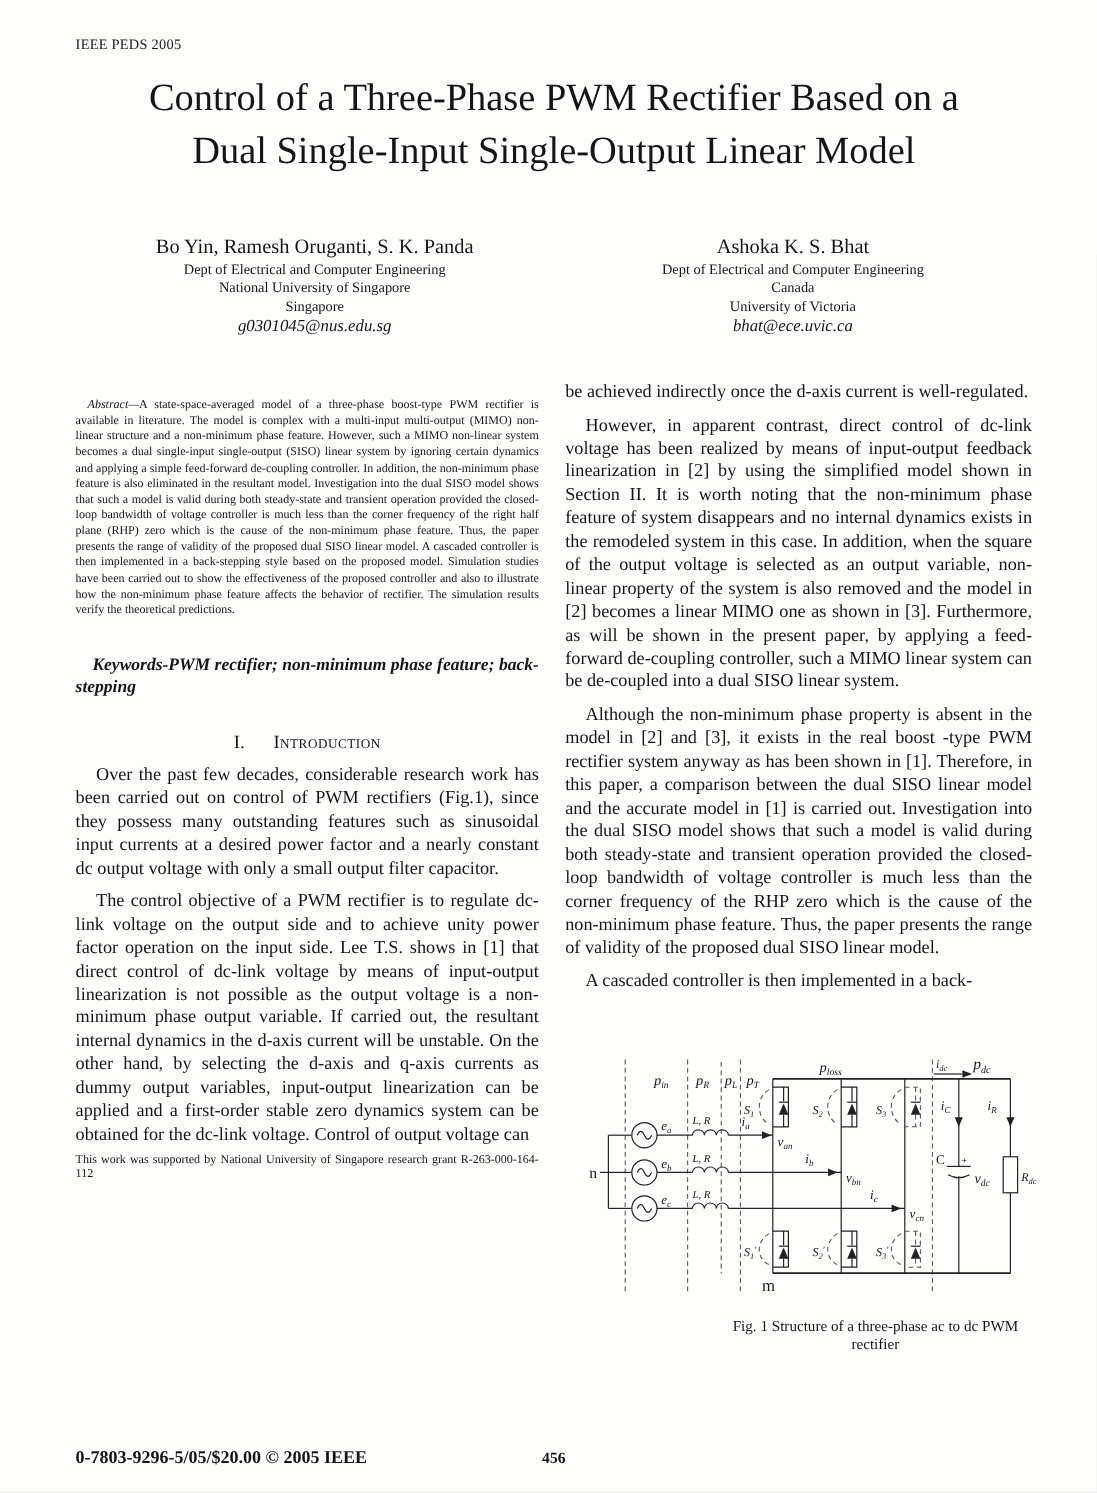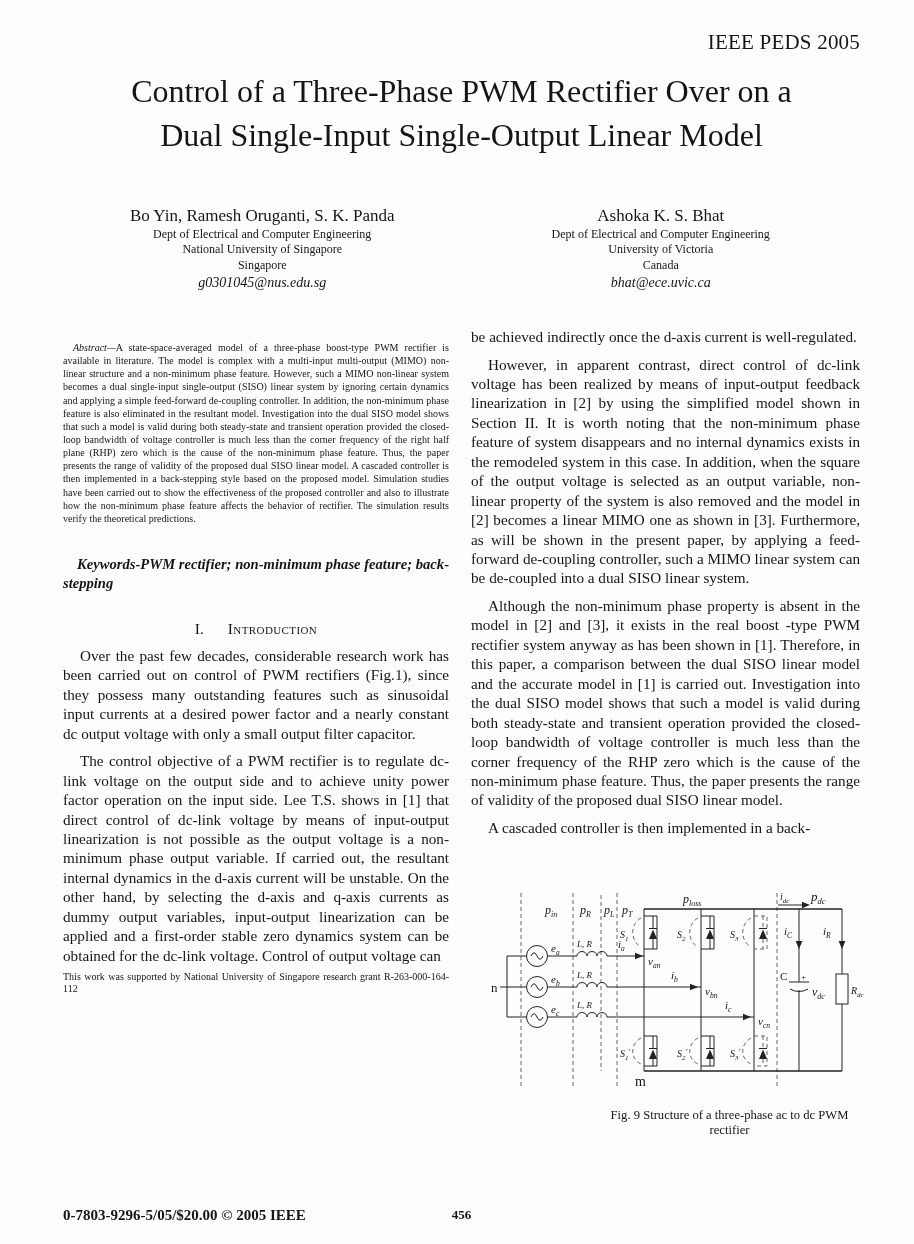--- a/index.html
+++ b/index.html
@@ -8,22 +8,22 @@
     width:914px;height:1244px;
     margin:0 auto;
     background:#fdfdfc;
     color:#151515;
     font-family:"Liberation Serif","DejaVu Serif",serif;
     box-sizing:border-box;
     padding:30px 54px 0 63px;
     overflow:hidden;
   }
   .conf-header{
-    text-align:right;
-    font-size:21px;
+    text-align:left;
+    font-size:12px;
     letter-spacing:.2px;
   }
   .title{
     margin:14px 0 0 0;
     font-weight:normal;
     text-align:center;
     font-size:32px;
     line-height:1.38;
   }
   .authors-row{
@@ -110,35 +110,35 @@
   .ft{font-family:"Liberation Serif","DejaVu Serif",serif;font-style:italic;fill:#161616;}
   .fp{font-style:normal;}
 </style>
 </head>
 <body>
 
 <div class="page">
 
   <div class="conf-header">IEEE PEDS 2005</div>
 
-  <h1 class="title"><span>Control of a Three-Phase PWM Rectifier Over on a</span><br><span>Dual Single-Input Single-Output Linear Model</span></h1>
+  <h1 class="title"><span>Control of a Three-Phase PWM Rectifier Based on a</span><br><span>Dual Single-Input Single-Output Linear Model</span></h1>
 
   <div class="authors-row">
     <div class="author-block">
       <div class="author-names">Bo Yin, Ramesh Oruganti, S. K. Panda</div>
       <div class="author-line">Dept of Electrical and Computer Engineering</div>
       <div class="author-line">National University of Singapore</div>
       <div class="author-line">Singapore</div>
       <div class="author-email">g0301045@nus.edu.sg</div>
     </div>
     <div class="author-block">
       <div class="author-names">Ashoka K. S. Bhat</div>
       <div class="author-line">Dept of Electrical and Computer Engineering</div>
+      <div class="author-line">Canada</div>
       <div class="author-line">University of Victoria</div>
-      <div class="author-line">Canada</div>
       <div class="author-email">bhat@ece.uvic.ca</div>
     </div>
   </div>
 
   <div class="columns">
     <div class="col col-left">
       <p class="abstract"><span class="ab-label">Abstract—</span><span>A state-space-averaged model of a three-phase boost-type PWM rectifier is available in literature. The model is complex with a multi-input multi-output (MIMO) non-linear structure and a non-minimum phase feature. However, such a MIMO non-linear system becomes a dual single-input single-output (SISO) linear system by ignoring certain dynamics and applying a simple feed-forward de-coupling controller. In addition, the non-minimum phase feature is also eliminated in the resultant model. Investigation into the dual SISO model shows that such a model is valid during both steady-state and transient operation provided the closed-loop bandwidth of voltage controller is much less than the corner frequency of the right half plane (RHP) zero which is the cause of the non-minimum phase feature. Thus, the paper presents the range of validity of the proposed dual SISO linear model. A cascaded controller is then implemented in a back-stepping style based on the proposed model. Simulation studies have been carried out to show the effectiveness of the proposed controller and also to illustrate how the non-minimum phase feature affects the behavior of rectifier. The simulation results verify the theoretical predictions.</span></p>
       <p class="keywords">Keywords-PWM rectifier; non-minimum phase feature; back-stepping</p>
       <div class="section-heading"><span class="sec-num">I.</span><span class="sec-title">Introduction</span></div>
       <p class="body">Over the past few decades, considerable research work has been carried out on control of PWM rectifiers (Fig.1), since they possess many outstanding features such as sinusoidal input currents at a desired power factor and a nearly constant dc output voltage with only a small output filter capacitor.</p>
@@ -294,21 +294,21 @@
 
           <g>
             <line class="fl" x1="355" y1="18" x2="355" y2="83"></line>
             <rect class="fl" x="349" y="83" width="12" height="30"></rect>
             <line class="fl" x1="355" y1="113" x2="355" y2="180"></line>
             <text class="ft" x="364" y="103" font-size="10"><tspan>R</tspan><tspan dy="2.5" font-size="7">dc</tspan></text>
             <text class="ft" x="336" y="44" font-size="11"><tspan>i</tspan><tspan dy="2.5" font-size="7.5">R</tspan></text>
             <polygon class="ffill" points="351.6,50 358.4,50 355,58"></polygon>
           </g>
         </svg>
-        <figcaption>Fig. 9 Structure of a three-phase ac to dc PWM rectifier</figcaption>
+        <figcaption>Fig. 1 Structure of a three-phase ac to dc PWM rectifier</figcaption>
       </figure>
     </div>
   </div>
 
   <div class="footer">
     <span>0-7803-9296-5/05/$20.00  © 2005 IEEE</span>
     <span class="page-num">456</span>
   </div>
 
 </div>

